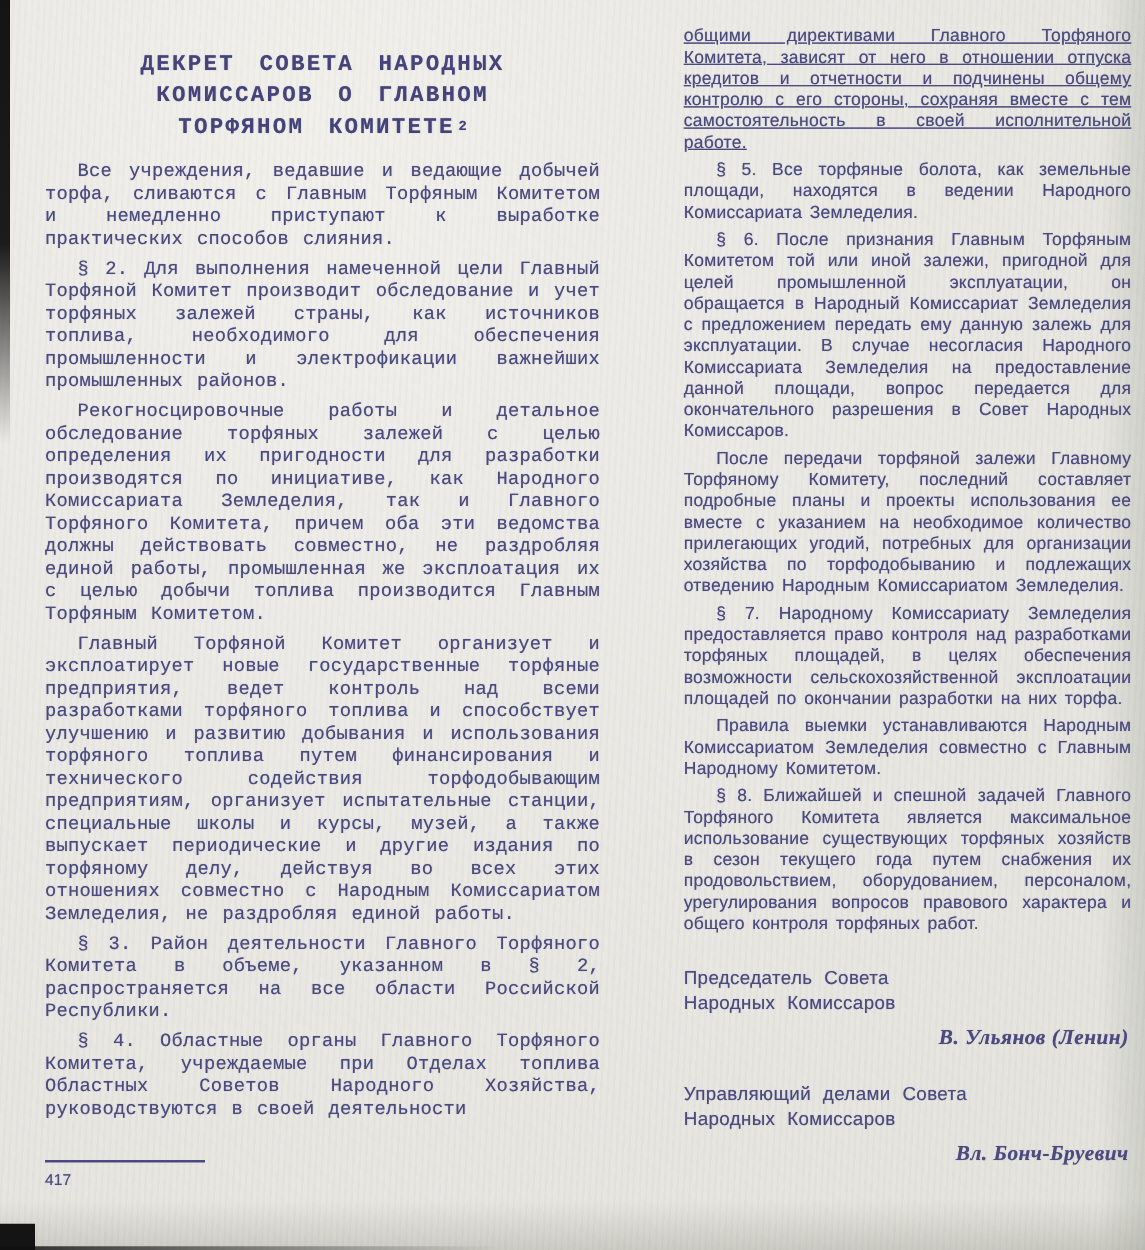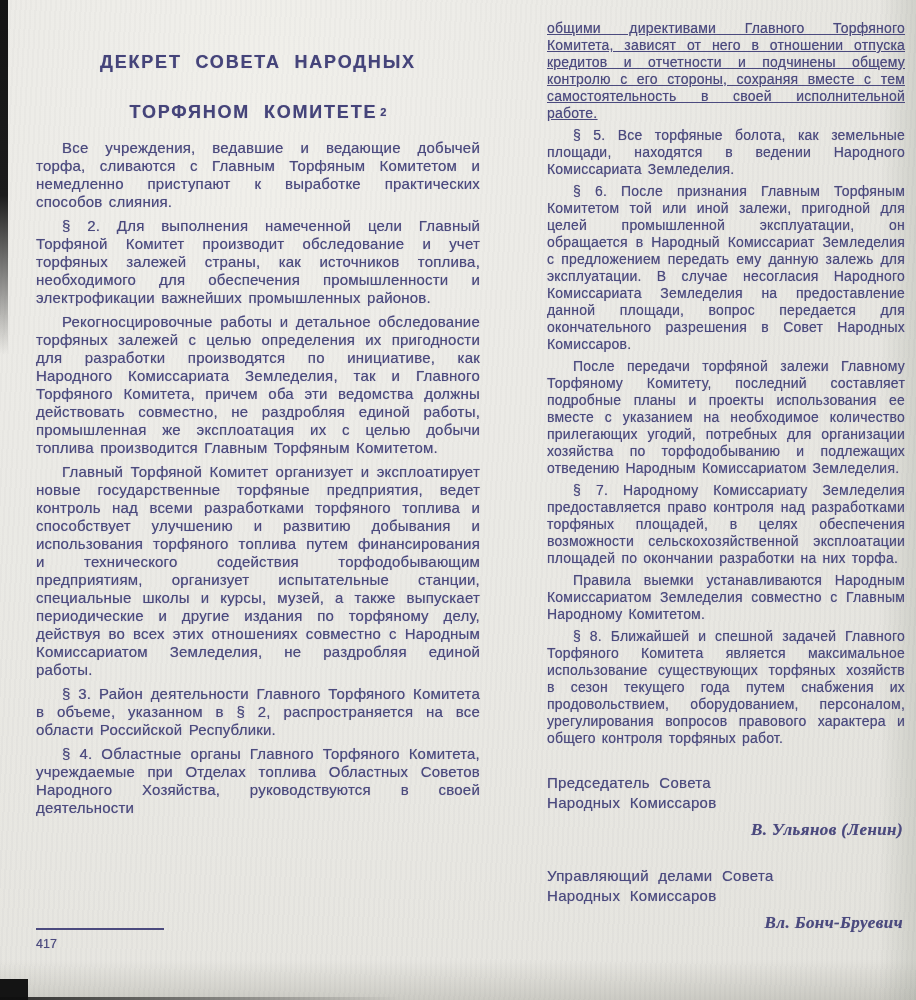--- a/index.html
+++ b/index.html
@@ -30,21 +30,21 @@
     position: absolute; left: 0; bottom: 0; width: 28px; height: 21px;
     background: #141414;
   }
   .bottom-line {
     position: absolute; left: 0; bottom: 0; width: 470px; height: 3px;
     background: linear-gradient(to right, rgba(15,15,15,0.85), rgba(15,15,15,0) 85%);
   }
   .ink { text-shadow: 0 0 0.7px rgba(72,70,125,0.6); }
 
   .col-left {
-    position: absolute; left: 36px; top: 50px; width: 444px;
+    position: absolute; left: 36px; top: 40px; width: 444px; font-family: Liberation Mono, monospace;
   }
   .doc-title {
     text-align: center;
     font-size: 18px;
     line-height: 25px;
     letter-spacing: 1.8px;
     word-spacing: 7px;
     margin: 0 0 14px 0;
     color: #45447a;
   }
@@ -121,21 +121,21 @@
 
 <div class="page">
 
   <div class="edge-left"></div>
   <div class="corner-bl"></div>
   <div class="bottom-line"></div>
 
   <div class="col-left ink">
     <h1 class="doc-title">
       <span>ДЕКРЕТ СОВЕТА НАРОДНЫХ</span><br>
-      <br>
+      <span>КОМИССАРОВ О ГЛАВНОМ</span><br>
       <span>ТОРФЯНОМ КОМИТЕТЕ</span><sup>2</sup>
     </h1>
     <p class="para">Все учреждения, ведавшие и ведающие добычей торфа, сливаются с Главным Торфяным Комитетом и немедленно приступают к выработке практических способов слияния.</p>
     <p class="para">§ 2. Для выполнения намеченной цели Главный Торфяной Комитет производит обследование и учет торфяных залежей страны, как источников топлива, необходимого для обеспечения промышленности и электрофикации важнейших промышленных районов.</p>
     <p class="para">Рекогносцировочные работы и детальное обследование торфяных залежей с целью определения их пригодности для разработки производятся по инициативе, как Народного Комиссариата Земледелия, так и Главного Торфяного Комитета, причем оба эти ведомства должны действовать совместно, не раздробляя единой работы, промышленная же эксплоатация их с целью добычи топлива производится Главным Торфяным Комитетом.</p>
     <p class="para">Главный Торфяной Комитет организует и эксплоатирует новые государственные торфяные предприятия, ведет контроль над всеми разработками торфяного топлива и способствует улучшению и развитию добывания и использования торфяного топлива путем финансирования и технического содействия торфодобывающим предприятиям, организует испытательные станции, специальные школы и курсы, музей, а также выпускает периодические и другие издания по торфяному делу, действуя во всех этих отношениях совместно с Народным Комиссариатом Земледелия, не раздробляя единой работы.</p>
     <p class="para">§ 3. Район деятельности Главного Торфяного Комитета в объеме, указанном в § 2, распространяется на все области Российской Республики.</p>
     <p class="para">§ 4. Областные органы Главного Торфяного Комитета, учреждаемые при Отделах топлива Областных Советов Народного Хозяйства, руководствуются в своей деятельности</p>
   </div>
 

